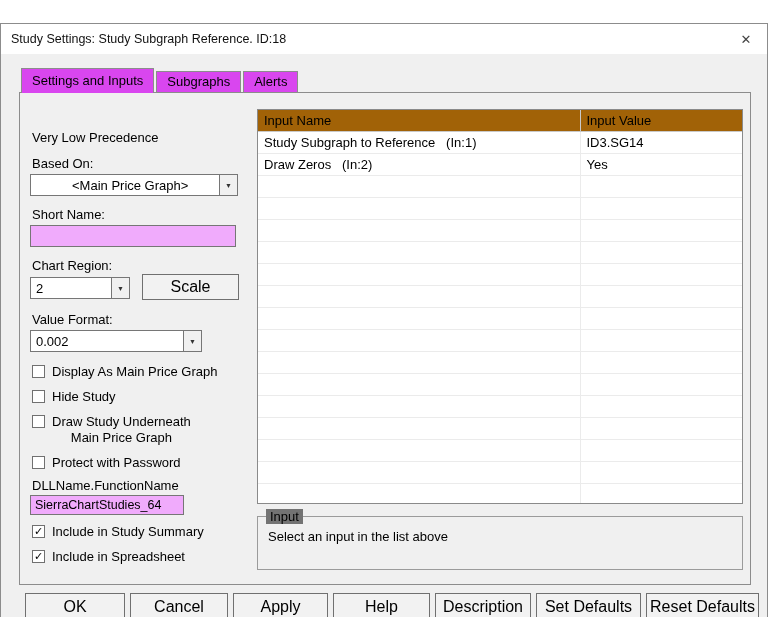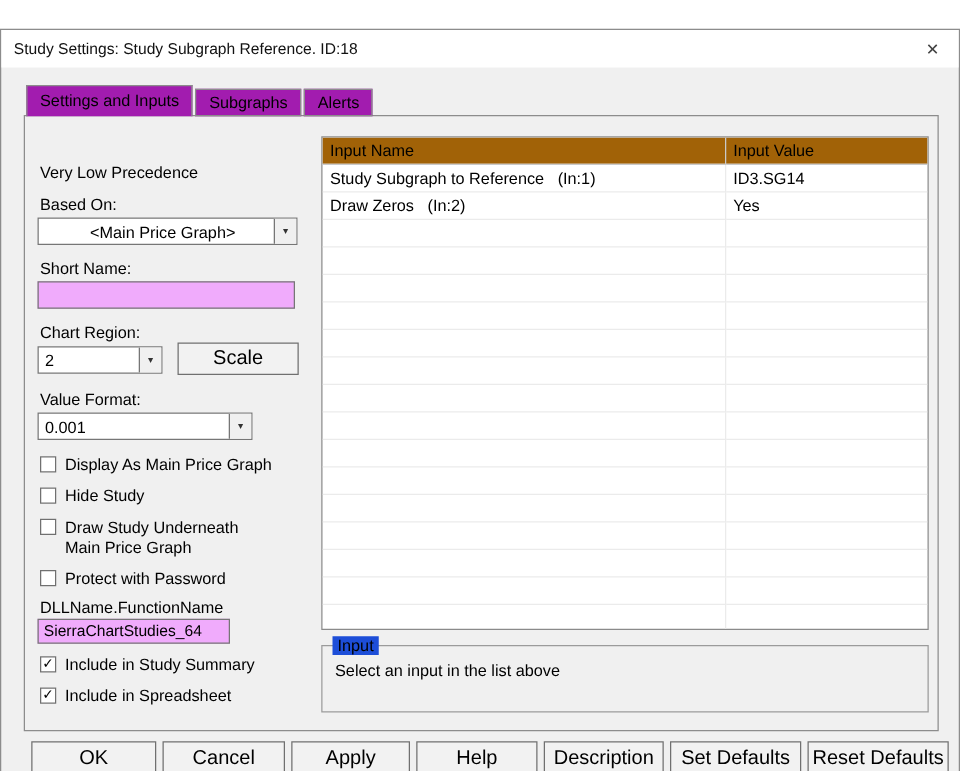--- a/index.html
+++ b/index.html
@@ -28,21 +28,21 @@
     font-size:13px; color:#444; cursor:pointer;
   }
 
   
   .tabs {
     position:absolute; left:20px; top:44px; height:25px;
     display:flex; align-items:flex-end; z-index:3;
   }
   .tab {
     height:22px; line-height:20px; padding:0 10px;
-    background:#a21caf;
+    background:#d946ef;
     border:1px solid #8c8c8c;
     margin-right:2px;
     cursor:pointer;
     white-space:nowrap;
   }
   .tab.active {
     height:25px; line-height:23px;
     border-bottom:none;
     z-index:4;
   }
@@ -118,21 +118,21 @@
   td:first-child { border-right:1px solid #ebebeb; }
   col.c-name { width:322px; }
 
   
   .group-box {
     position:absolute; left:237px; top:423px; width:486px; height:54px;
     border:1px solid #9b9b9b;
   }
   .group-box .legend {
     position:absolute; top:-8px; left:8px;
-    background:#1d4ed8; padding:0 4px;
+    background:#737373; padding:0 4px;
   }
   .group-box .group-msg { padding:12px 10px 0 10px; }
 
   
   .footer {
     position:absolute; left:24px; right:8px; top:569px; height:28px;
     display:flex; justify-content:space-between;
   }
   .footer .btn { height:27px; }
   .footer .btn:nth-child(1){ width:100px; }
@@ -174,25 +174,25 @@
 
     <div class="lbl" style="left:12px; top:165px;">Chart Region:</div>
     <div class="combo" style="left:10px; top:184px; width:100px; height:22px;">
       <span class="combo-value">2</span>
       <span class="combo-arrow">▼</span>
     </div>
     <button class="btn scale-btn">Scale</button>
 
     <div class="lbl" style="left:12px; top:219px;">Value Format:</div>
     <div class="combo" style="left:10px; top:237px; width:172px; height:22px;">
-      <span class="combo-value">0.001</span>
+      <span class="combo-value">0.002</span>
       <span class="combo-arrow">▼</span>
     </div>
 
-    <div class="cb-group" style="left:12px; top:271px;">
+    <div class="cb-group" style="left:12px; top:271px;text-align:center;">
         <div class="cb-row">
           <span class="cb-box"></span>
           <span class="cb-label">Display As Main Price Graph</span>
         </div>
         <div class="cb-row">
           <span class="cb-box"></span>
           <span class="cb-label">Hide Study</span>
         </div>
         <div class="cb-row">
           <span class="cb-box"></span>

